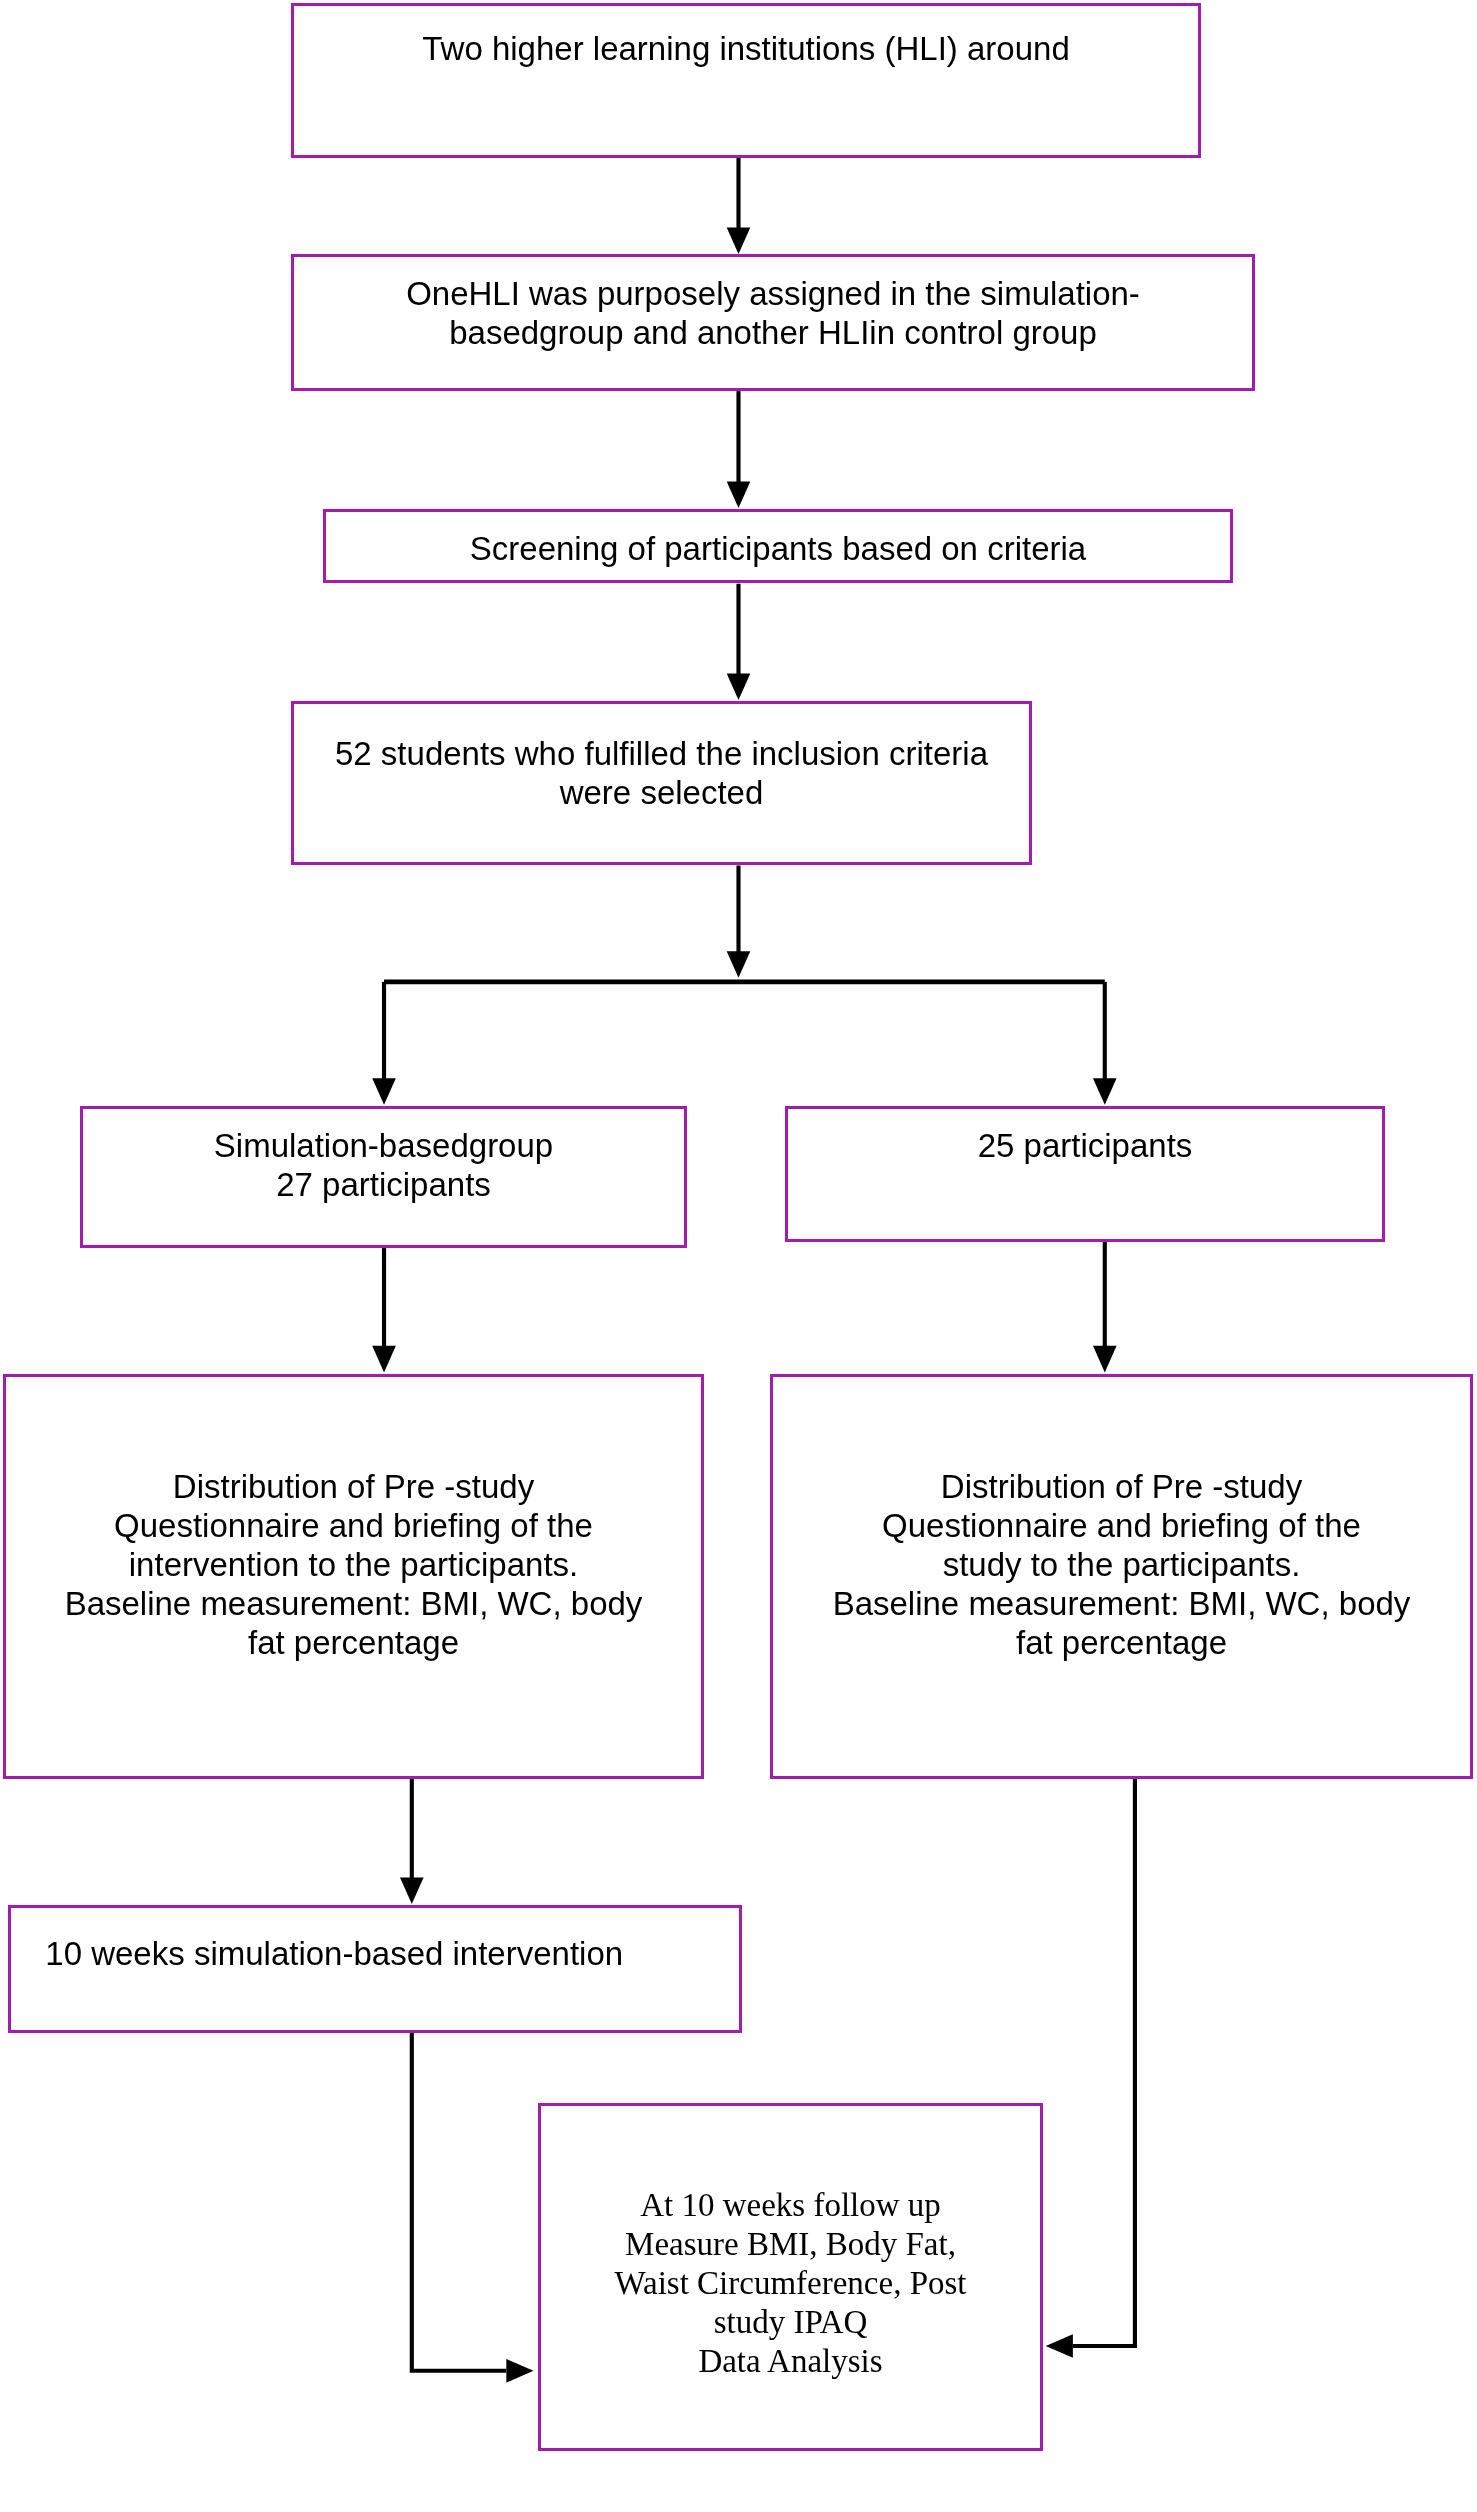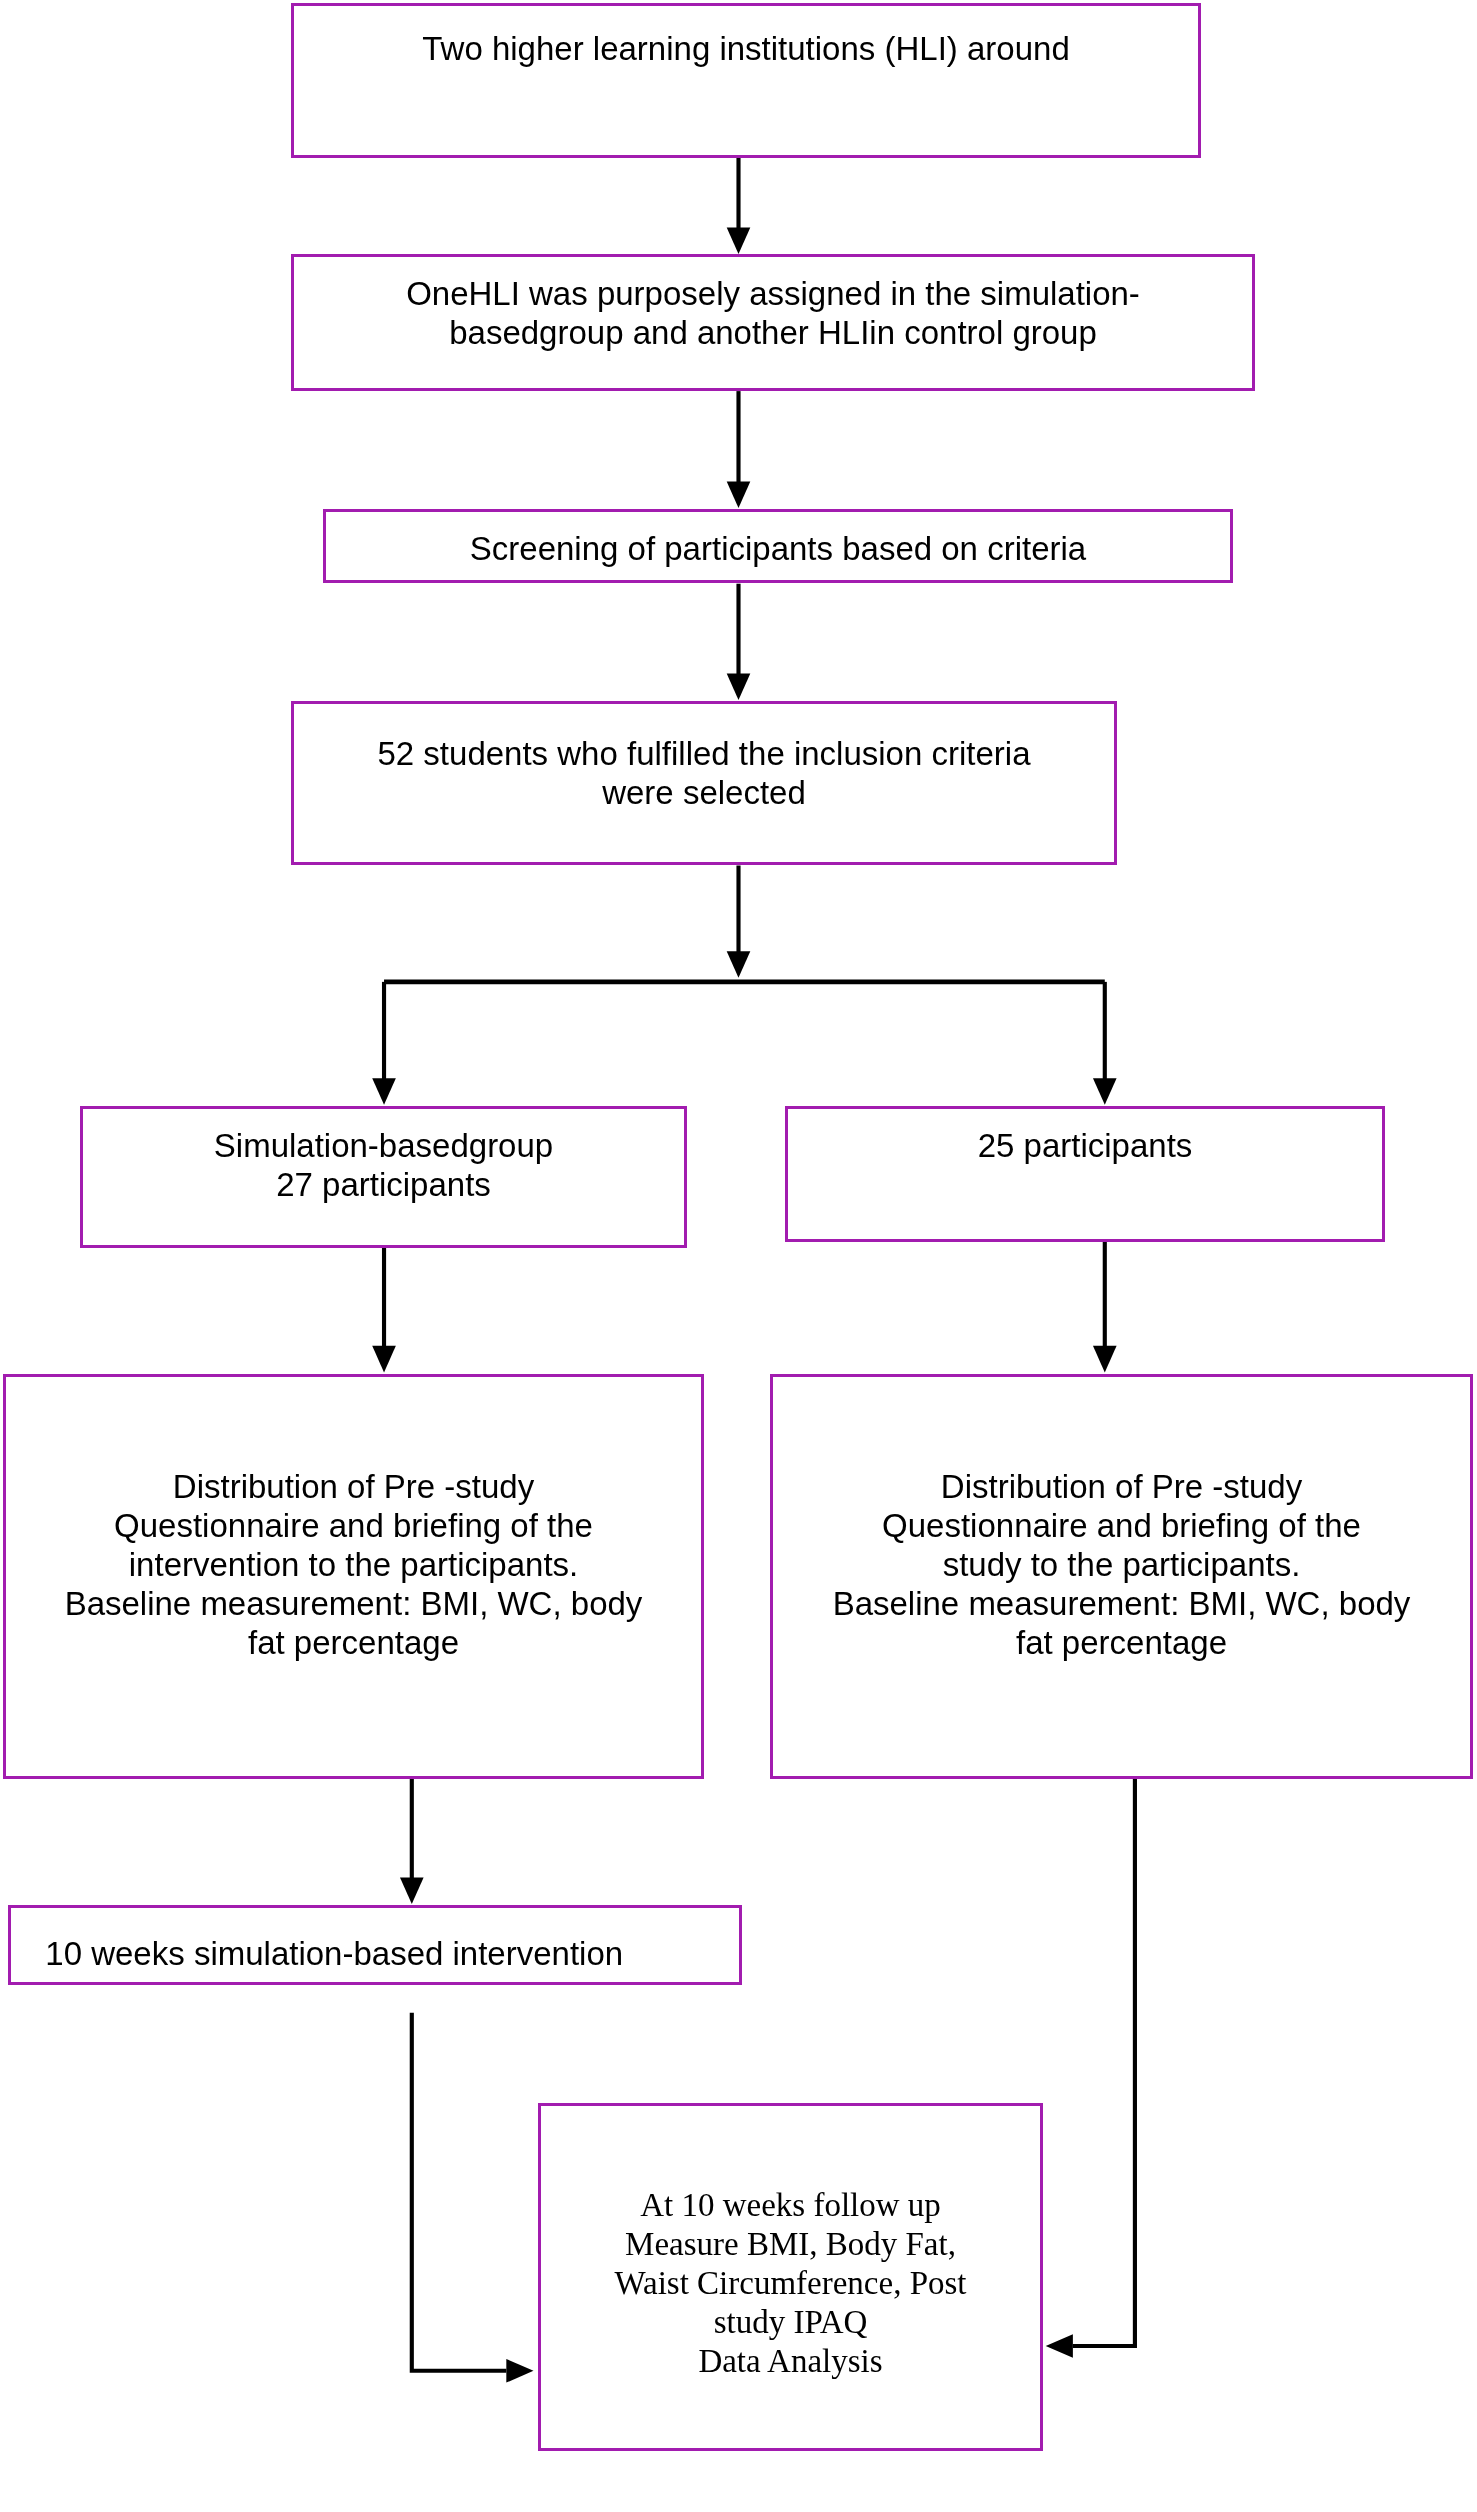--- a/index.html
+++ b/index.html
@@ -23,26 +23,26 @@
   }
   .ln{white-space:nowrap;}
   .wires{position:absolute;left:0;top:0;pointer-events:none;}
   .wires line, .wires path{stroke:#000000;stroke-width:7;fill:none;}
   .wires .bar{stroke-width:8;}
   .wires polygon{fill:#000000;stroke:none;}
 
   #b1 {left:291px;  top:3px;    width:910px; height:155px; padding-top:22.5px;}
   #b2 {left:291px;  top:254px;  width:964px; height:137px; padding-top:17px;}
   #b3 {left:291px;  top:509px;  width:910px; height:74px; padding-top:16.5px;margin-left:32px;}
-  #b4 {left:291px;  top:701px; width:826px; height:164px; padding-top:29.5px;}
+  #b4 {left:291px;  top:701px; width:741px; height:164px; padding-top:29.5px;}
   #b5 {left:80px;  top:1106px; width:607px; height:142px; padding-top:17px;}
   #b6 {left:785px; top:1106px; width:600px; height:136px; padding-top:17px;}
   #b7 {left:3px;    top:1374px; width:701px; height:405px; padding-top:90px;}
   #b8 {left:770px; top:1374px; width:703px; height:405px; padding-top:90px;}
-  #b9 {left:8.3px;   top:1905px; width:734px; height:80px; padding-top:26px; text-align:left; padding-left:34px;}
+  #b9 {left:8.3px;   top:1905px; width:734px; height:128px; padding-top:26px; text-align:left; padding-left:34px;}
   #b10{left:538px;  top:2103px; width:505px;  height:348px; padding-top:80px;font-family:Liberation Serif, serif;}
 </style>
 </head>
 <body>
 
 <div class="canvas">
 
   <svg class="wires" width="1477" height="2512" viewBox="0 0 2500 4252">
 
     <line x1="1250" y1="267" x2="1250" y2="388"></line>

